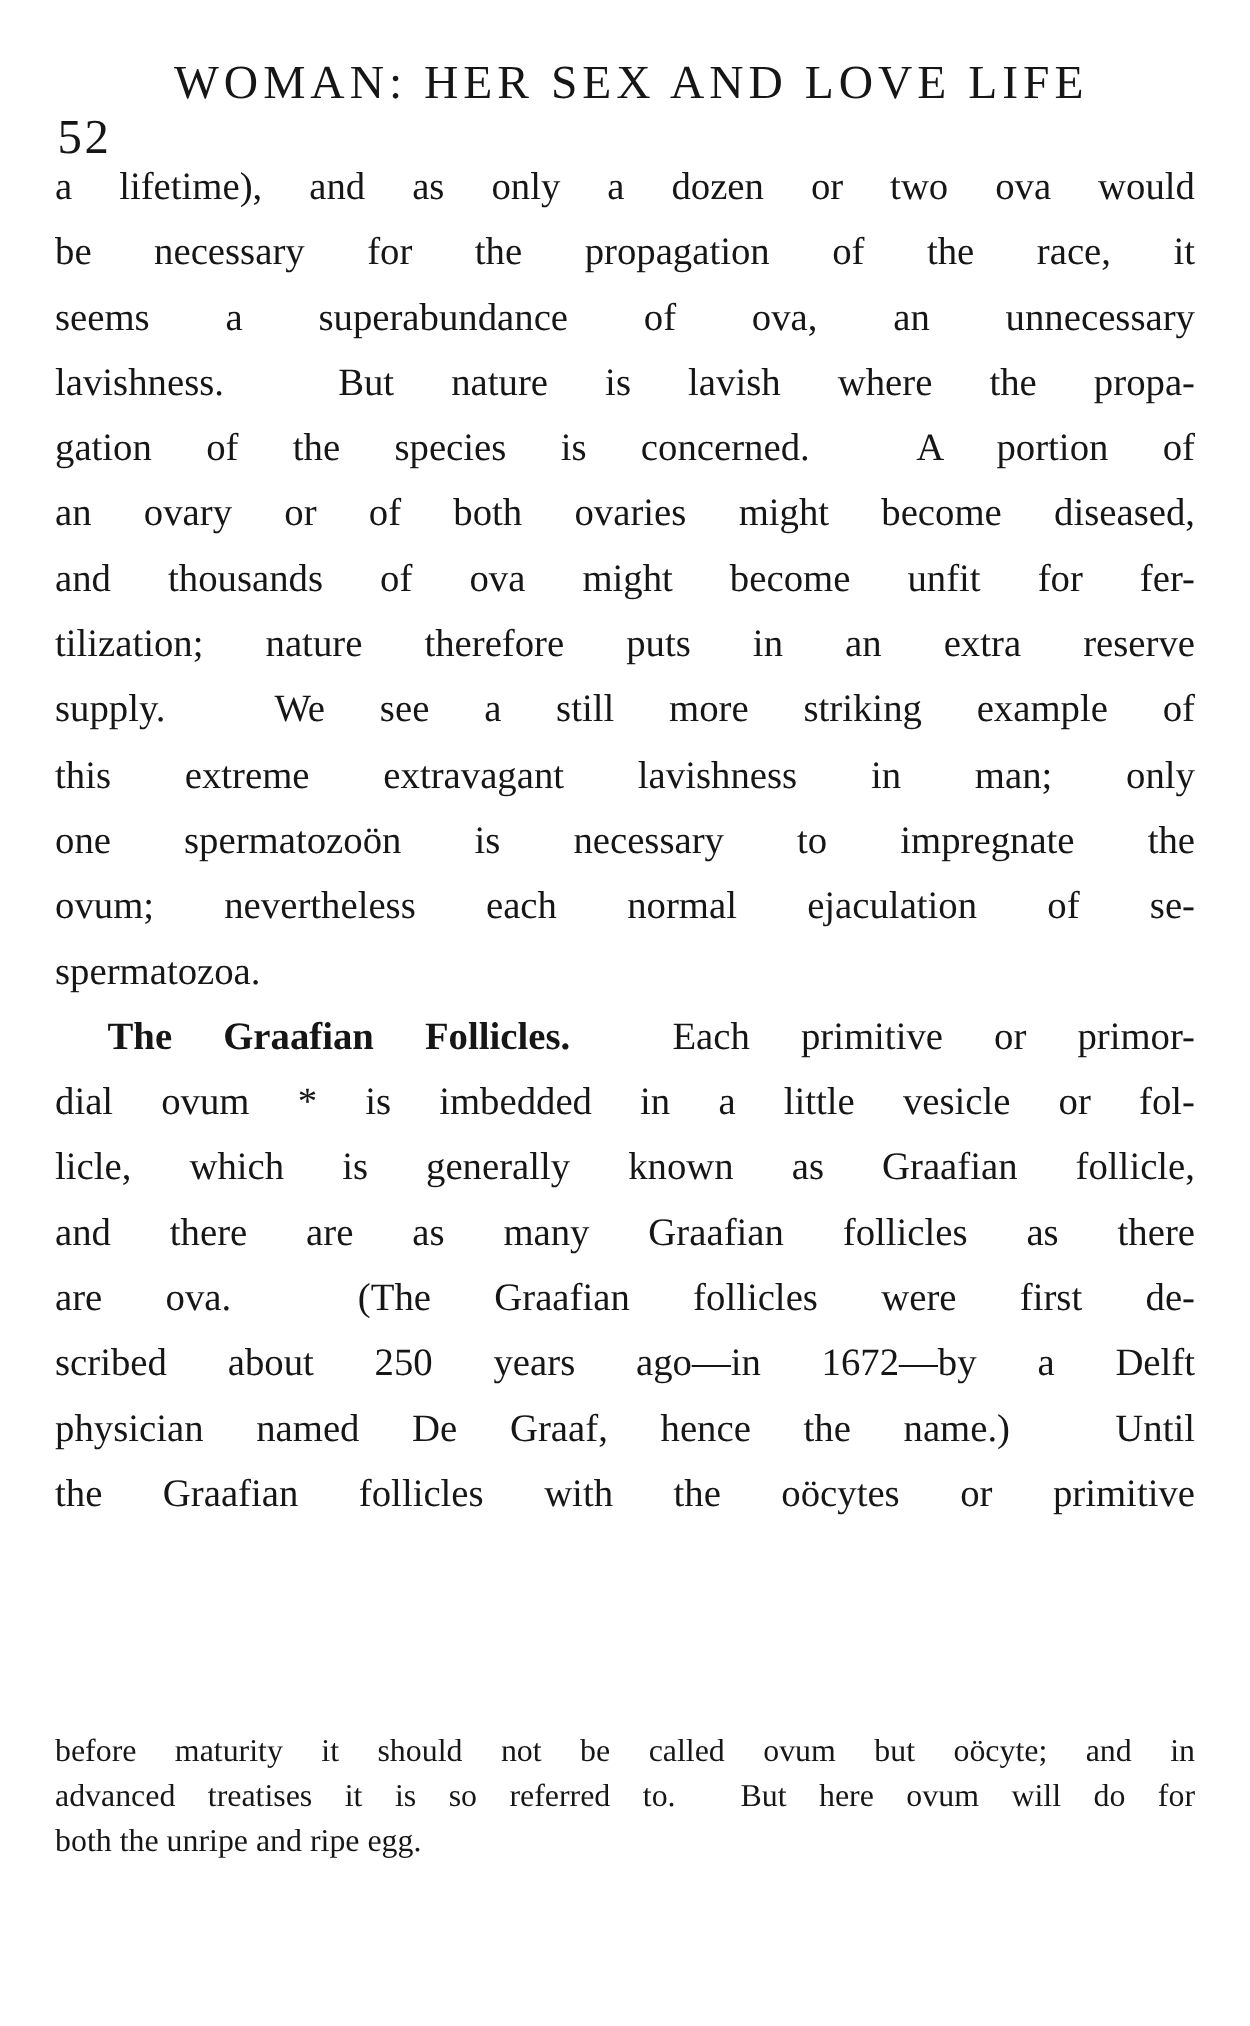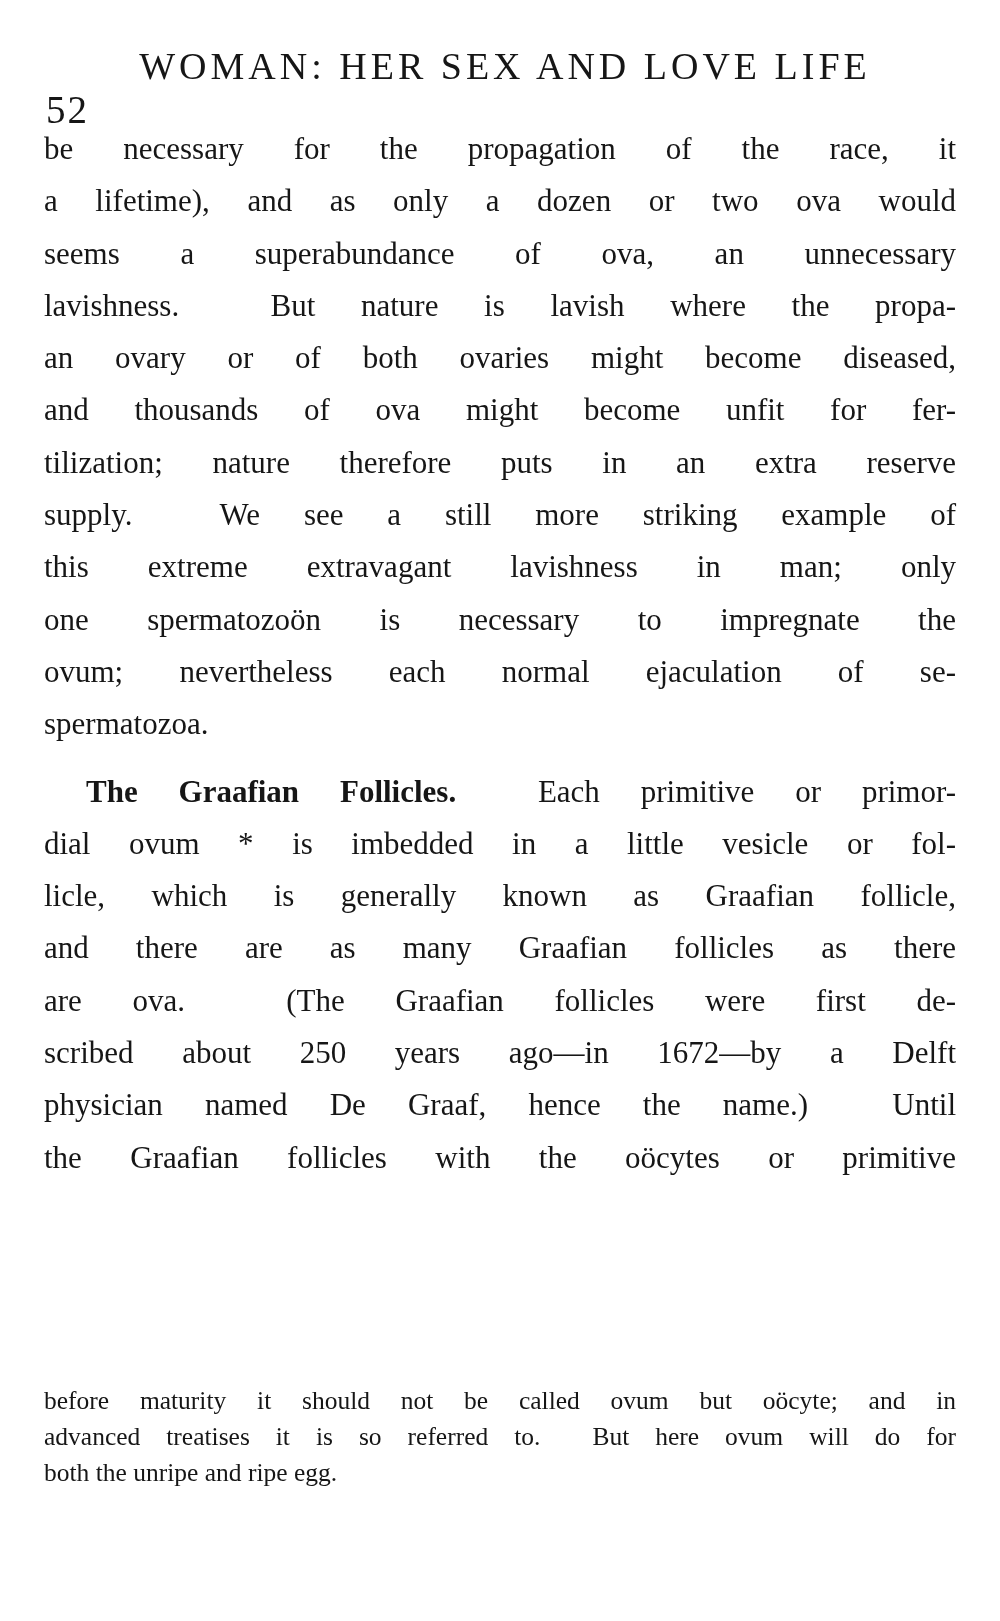--- a/index.html
+++ b/index.html
@@ -26,40 +26,41 @@
   .body-text {
     position:absolute; top:123px; left:44px; width:912px;
     font-size:31px; line-height:52.3px;
   }
   .footnote {
     position:absolute; top:1383px; left:44px; width:912px;
     font-size:25.5px; line-height:36px;
   }
   .line { text-align:justify; text-align-last:justify; }
   .line.short { text-align-last:left; }
-  .body-text .line.indent { text-indent:42px;margin-top:15px; }
+  .body-text .line.indent { text-indent:42px; }
   .footnote .line.indent { text-indent:28px; }
   .it { }
   .bd { font-weight:bold; }
 </style>
 </head>
 <body>
 
 <div class="page">
 
   <div class="header">
     <div class="pagenum">52</div>
     <div class="running-title">WOMAN: HER SEX AND LOVE LIFE</div>
   </div>
 
   <div class="body-text">
+      <div class="line"><span>a lifetime), and as only a dozen or two ova would</span></div>
       <div class="line"><span>be necessary for the propagation of the race, it</span></div>
-      <div class="line"><span>a lifetime), and as only a dozen or two ova would</span></div>
       <div class="line"><span>seems a superabundance of ova, an unnecessary</span></div>
       <div class="line"><span>lavishness.&nbsp; But nature </span><span class="it">is</span><span> lavish where the propa-</span></div>
+      <div class="line"><span>gation of the species is concerned.&nbsp; A portion of</span></div>
       <div class="line"><span>an ovary or of both ovaries might become diseased,</span></div>
       <div class="line"><span>and thousands of ova might become unfit for fer-</span></div>
       <div class="line"><span>tilization; nature therefore puts in an extra reserve</span></div>
       <div class="line"><span>supply.&nbsp; We see a still more striking example of</span></div>
       <div class="line"><span>this extreme extravagant lavishness in man; only</span></div>
       <div class="line"><span>one spermatozoön is necessary to impregnate the</span></div>
       <div class="line"><span>ovum; nevertheless each normal ejaculation of se-</span></div>
       <div class="line short"><span>spermatozoa.</span></div>
       <div class="line indent"><span class="bd">The Graafian Follicles.</span><span>&nbsp; Each primitive or primor-</span></div>
       <div class="line"><span>dial ovum * is imbedded in a little vesicle or fol-</span></div>

